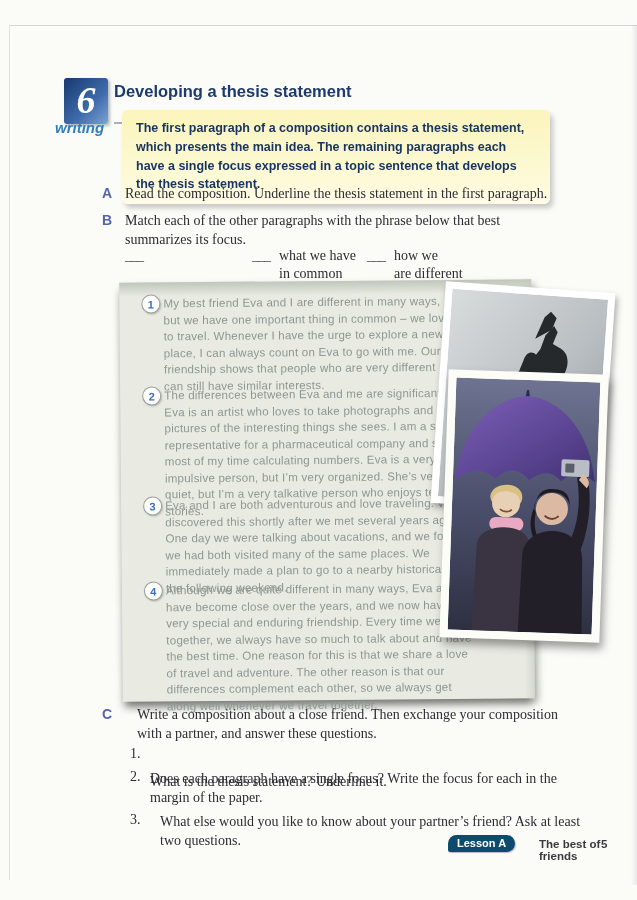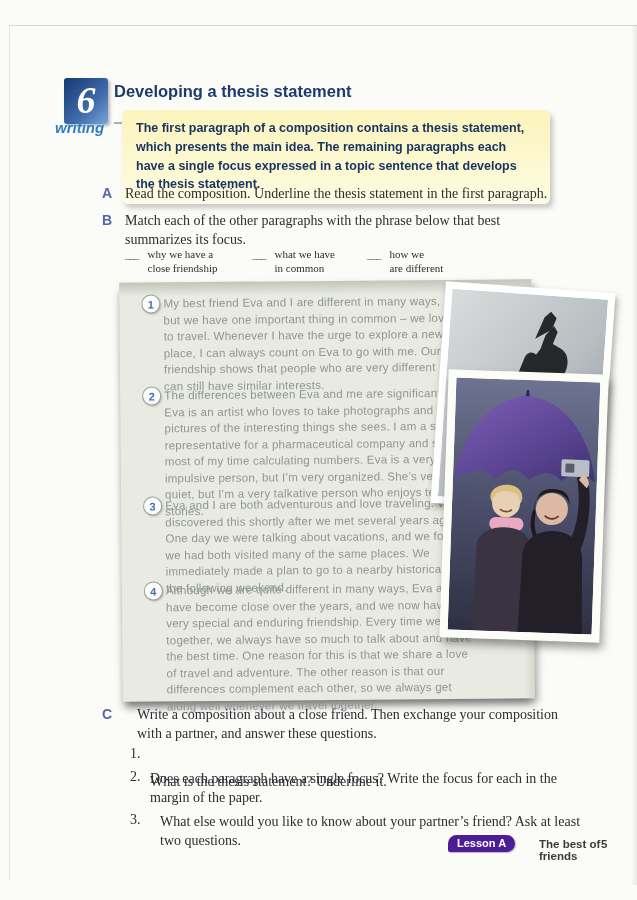--- a/index.html
+++ b/index.html
@@ -39,21 +39,21 @@
     font-family:"Liberation Sans", sans-serif;font-weight:bold;
     font-size:12.5px;line-height:1.5;color:#17335f;
   }
 
   
   .sec-label{
     position:absolute;font-family:"Liberation Sans", sans-serif;font-weight:bold;
     font-size:14px;color:#5563ae;
   }
   .sec-text{position:absolute;font-size:14px;color:#2c2c33;line-height:1.38;}
-  .match-option{position:absolute;display:flex;font-size:11px;color:#2c2c33;line-height:1.3;}
+  .match-option{position:absolute;display:flex;font-size:14px;color:#2c2c33;line-height:1.3;}
   .blank{color:#4a4a52;margin-right:9px;letter-spacing:-1px;}
 
   
   .paper{
     position:absolute;left:121px;top:281px;width:412px;height:419px;
     background:#e9ebe3;transform:rotate(-0.5deg);
     box-shadow:0 7px 8px -2px rgba(40,42,40,.55), 4px 4px 7px rgba(120,122,118,.35);
   }
   .paper::before{
     content:"";position:absolute;left:0;right:0;top:0;height:14px;
@@ -87,21 +87,21 @@
   }
   .photo-inner{width:100%;height:100%;display:block;}
 
   
   .q-num{position:absolute;font-size:14px;color:#2c2c33;}
   .q-text{position:absolute;font-size:14px;color:#2c2c33;line-height:1.38;}
 
   
   .lesson-badge{
     position:absolute;left:448px;top:835px;
-    background:#4c1d95;color:#ffffff;border-radius:9px 9px 9px 2px;
+    background:#0c4a6e;color:#ffffff;border-radius:9px 9px 9px 2px;
     font:bold 11px "Liberation Sans", sans-serif;
     padding:2px 9px 3px 9px;box-shadow:1px 1px 1px rgba(90,80,130,.4);
   }
   .lesson-title{
     position:absolute;left:539px;top:838px;
     font:bold 11.5px "Liberation Sans", sans-serif;color:#3a3a3e;
   }
   .page-num{
     position:absolute;left:601px;top:838px;
     font:bold 11.5px "Liberation Sans", sans-serif;color:#3a3a3e;
@@ -122,21 +122,20 @@
 <div class="intro-box">The first paragraph of a composition contains a thesis statement, which presents the main idea. The remaining paragraphs each have a single focus expressed in a topic sentence that develops the thesis statement.</div>
 
 <div class="sec-label" style="left:102px;top:185px;">A</div>
 <div class="sec-text" style="left:125px;top:184px;width:452px;">Read the composition. Underline the thesis statement in the first paragraph.</div>
 
 <div class="sec-label" style="left:102px;top:212px;">B</div>
 <div class="sec-text" style="left:125px;top:211px;width:392px;">Match each of the other paragraphs with the phrase below that best summarizes its focus.</div>
 
 <div class="match-option" style="left:125px;top:247px;">
   <span class="blank">___</span>
-  <span><span>why we have a</span><br><span>close friendship</span></span>
 </div>
 <div class="match-option" style="left:252px;top:247px;">
   <span class="blank">___</span>
   <span><span>what we have</span><br><span>in common</span></span>
 </div>
 <div class="match-option" style="left:367px;top:247px;">
   <span class="blank">___</span>
   <span><span>how we</span><br><span>are different</span></span>
 </div>
 

